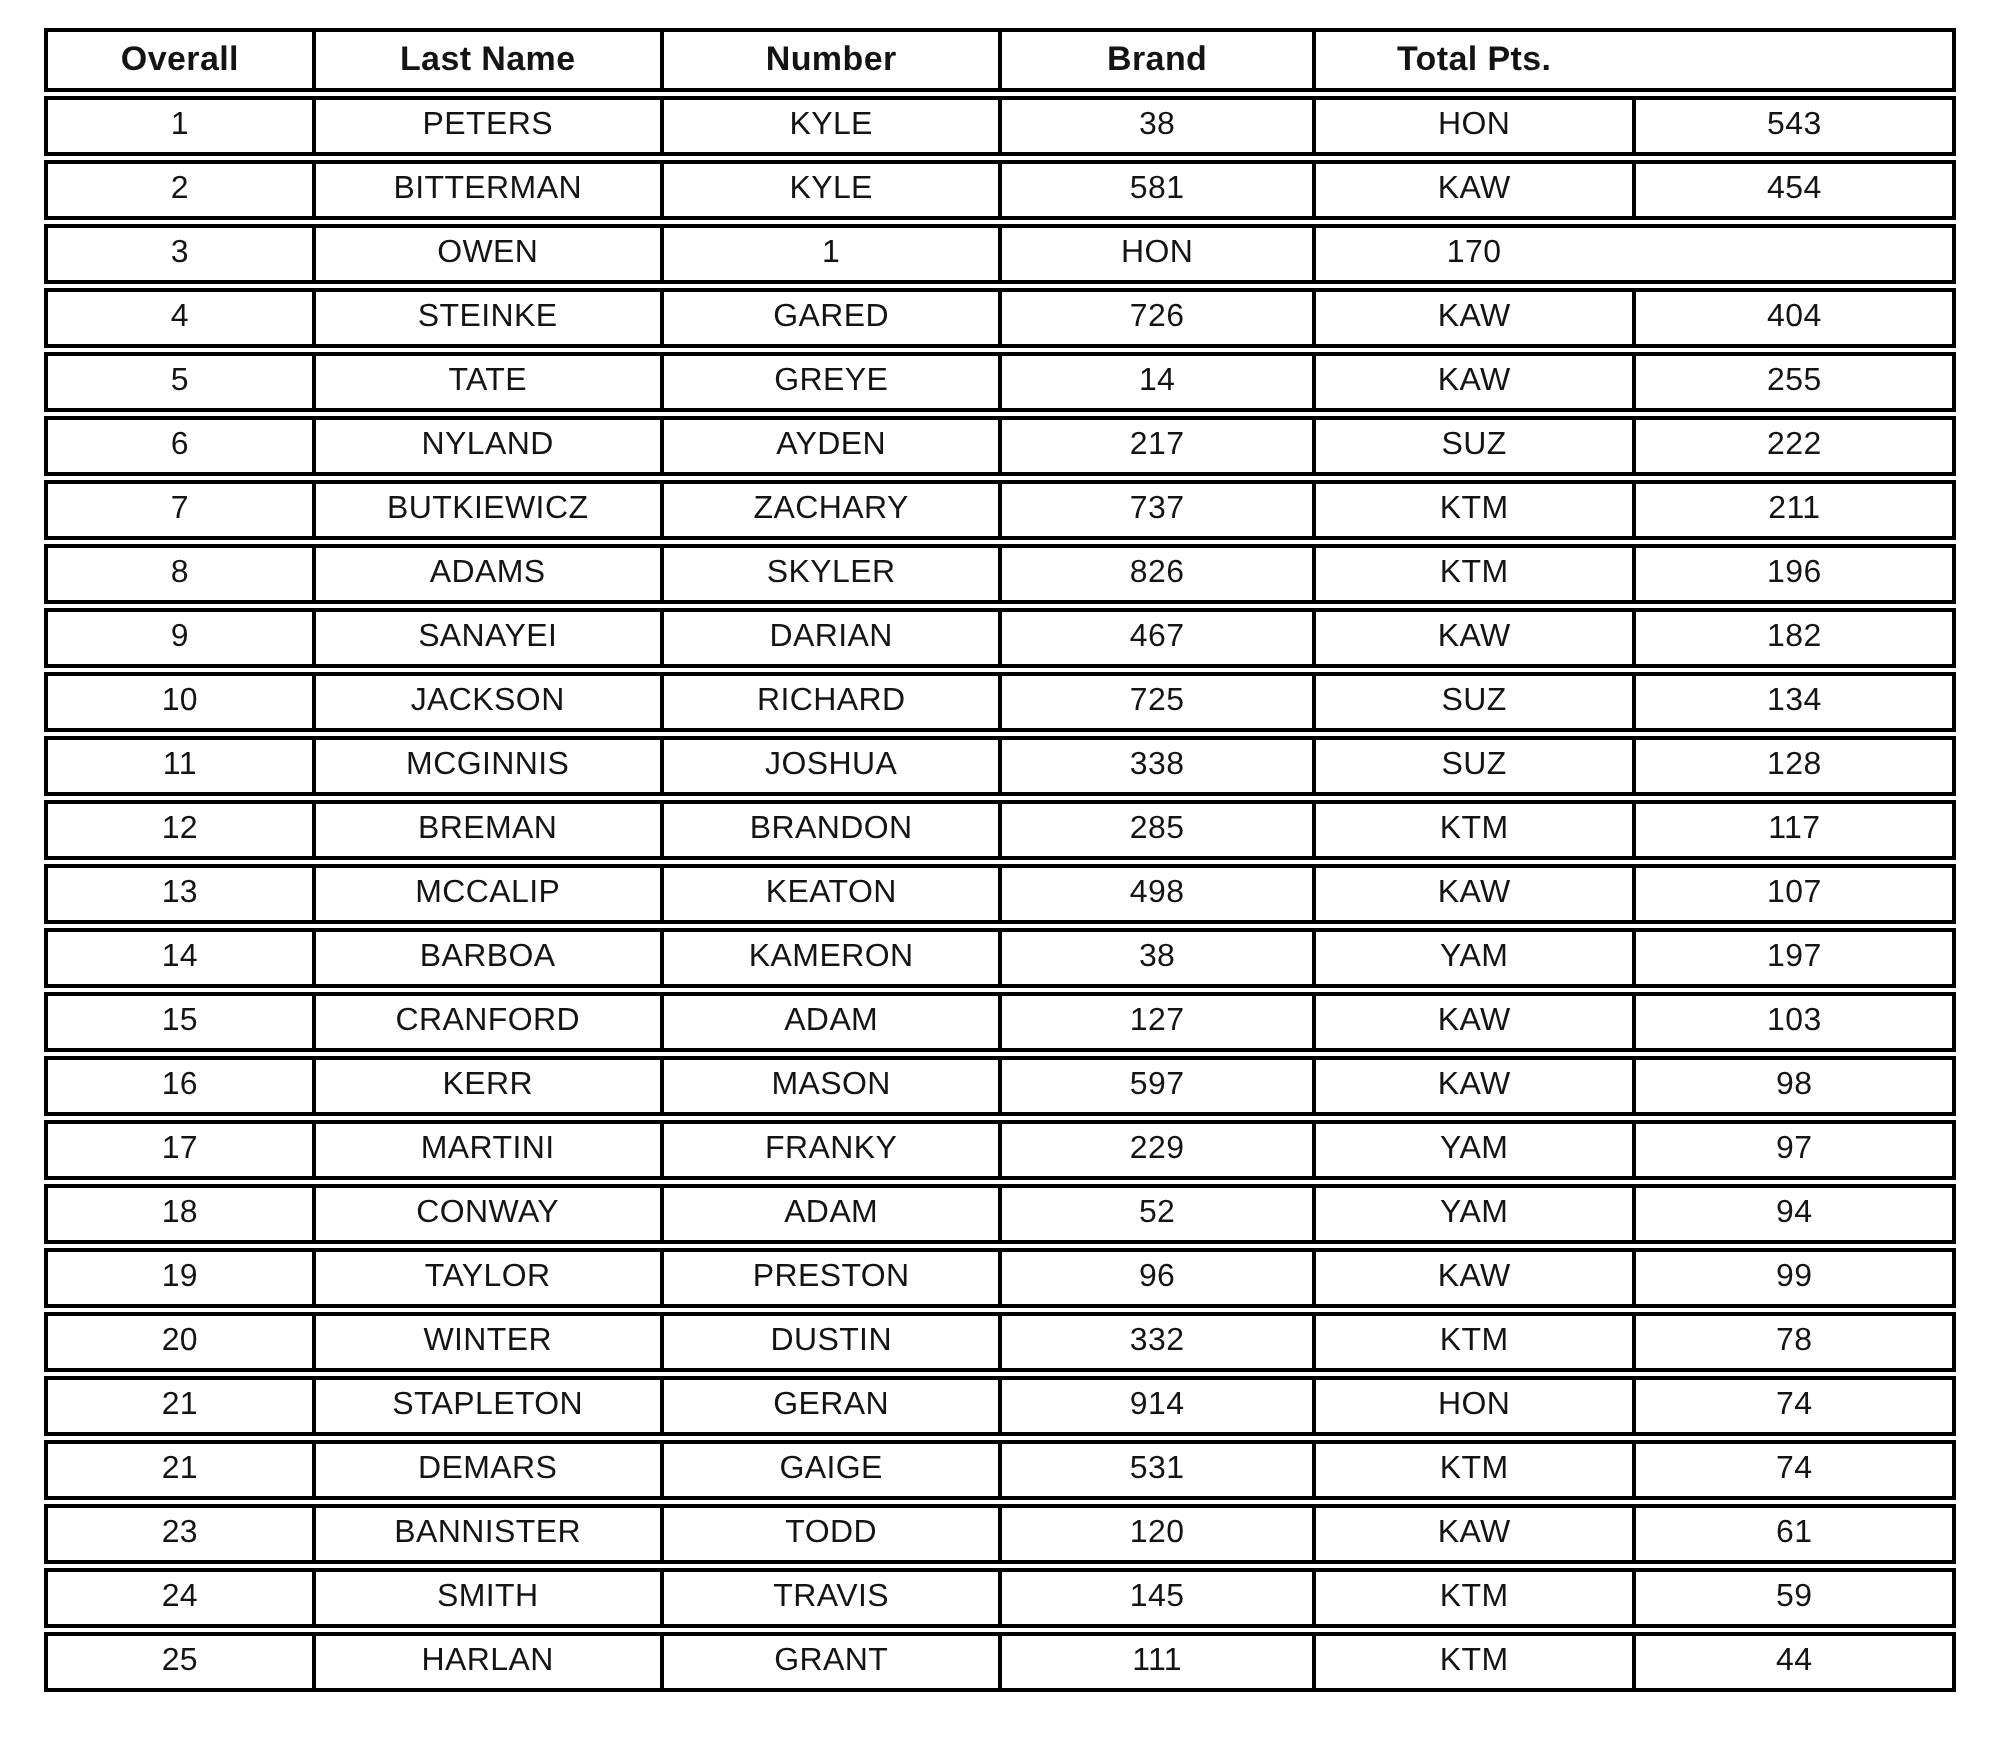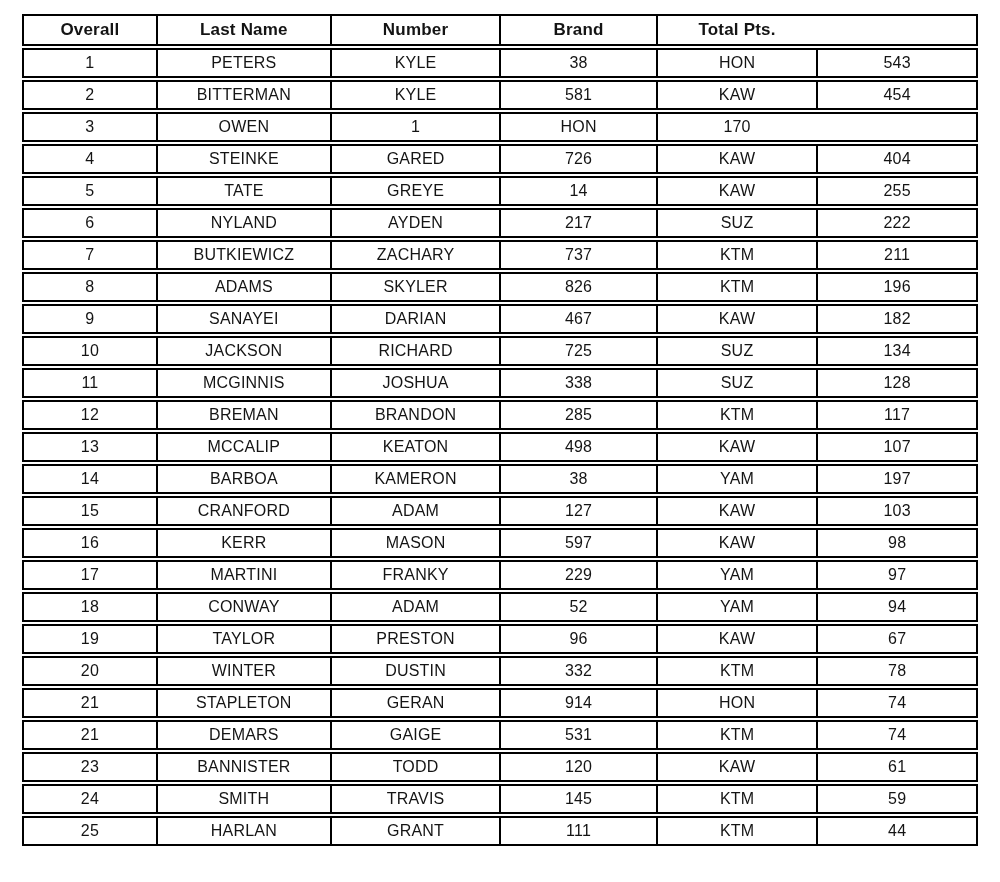--- a/index.html
+++ b/index.html
@@ -214,21 +214,21 @@
           <div class="cell">52</div>
           <div class="cell">YAM</div>
           <div class="cell">94</div>
         </div>
         <div class="row">
           <div class="cell">19</div>
           <div class="cell">TAYLOR</div>
           <div class="cell">PRESTON</div>
           <div class="cell">96</div>
           <div class="cell">KAW</div>
-          <div class="cell">67</div>
+          <div class="cell">99</div>
         </div>
         <div class="row">
           <div class="cell">20</div>
           <div class="cell">WINTER</div>
           <div class="cell">DUSTIN</div>
           <div class="cell">332</div>
           <div class="cell">KTM</div>
           <div class="cell">78</div>
         </div>
         <div class="row">

